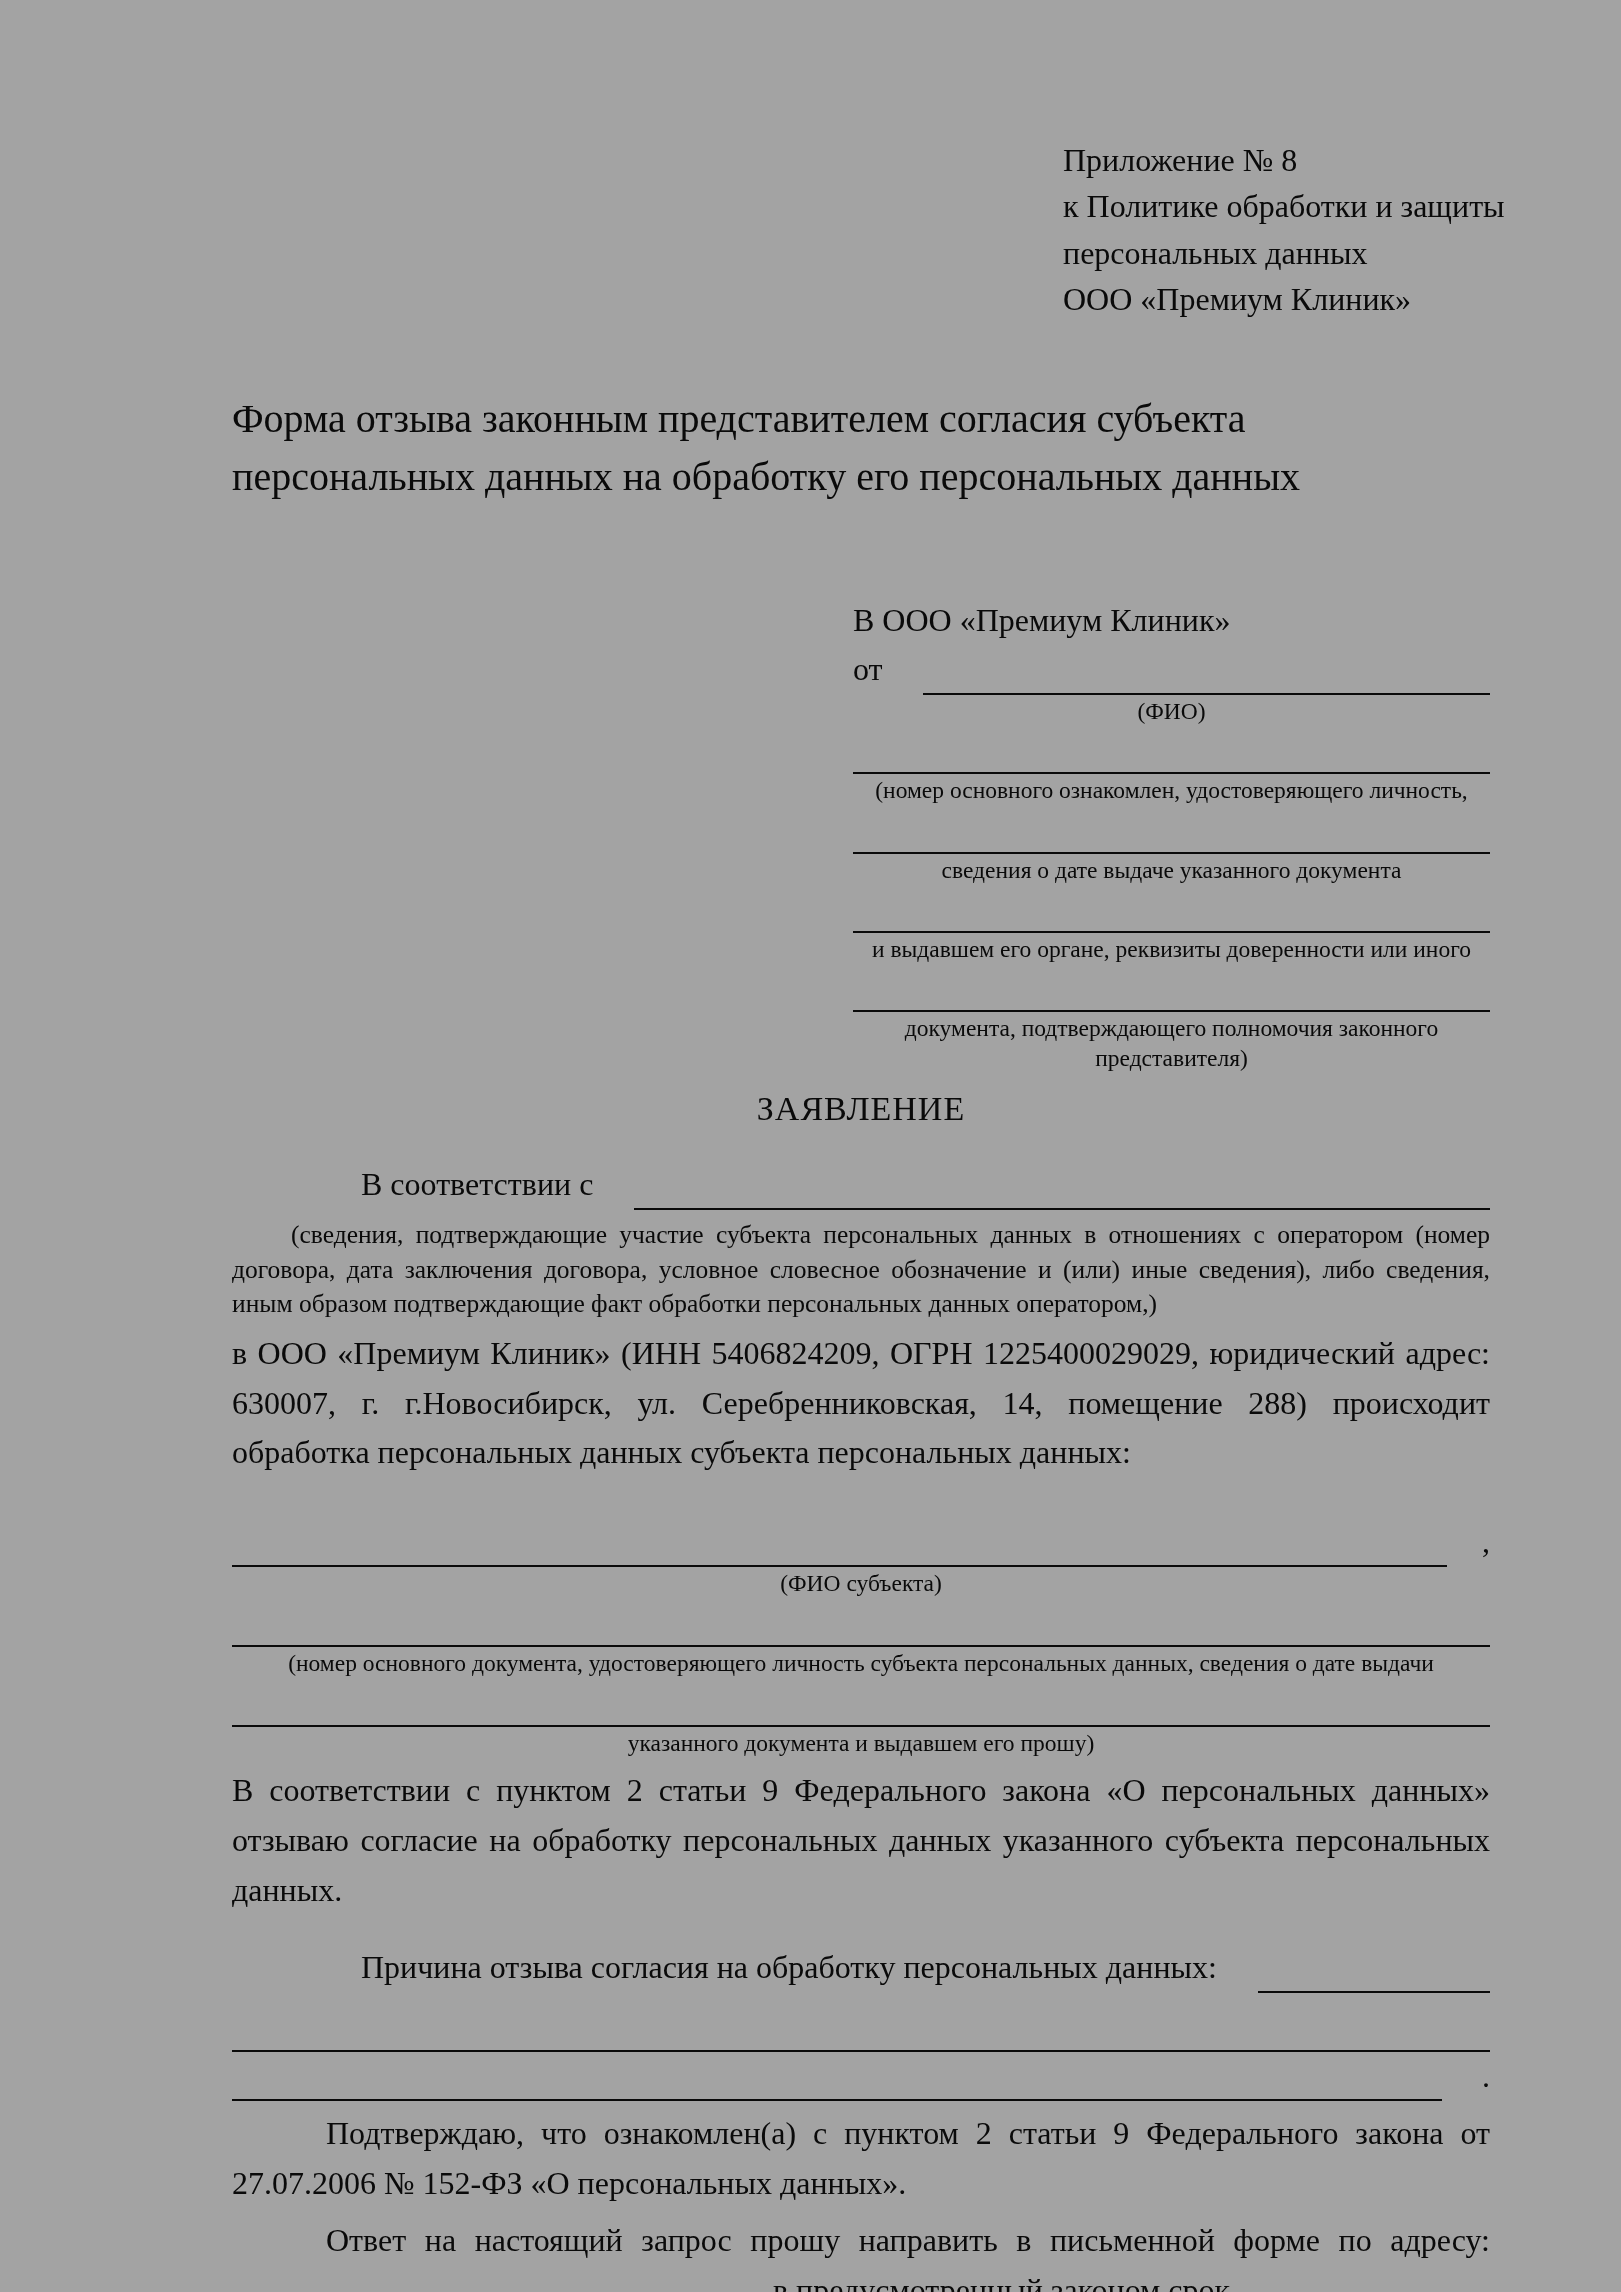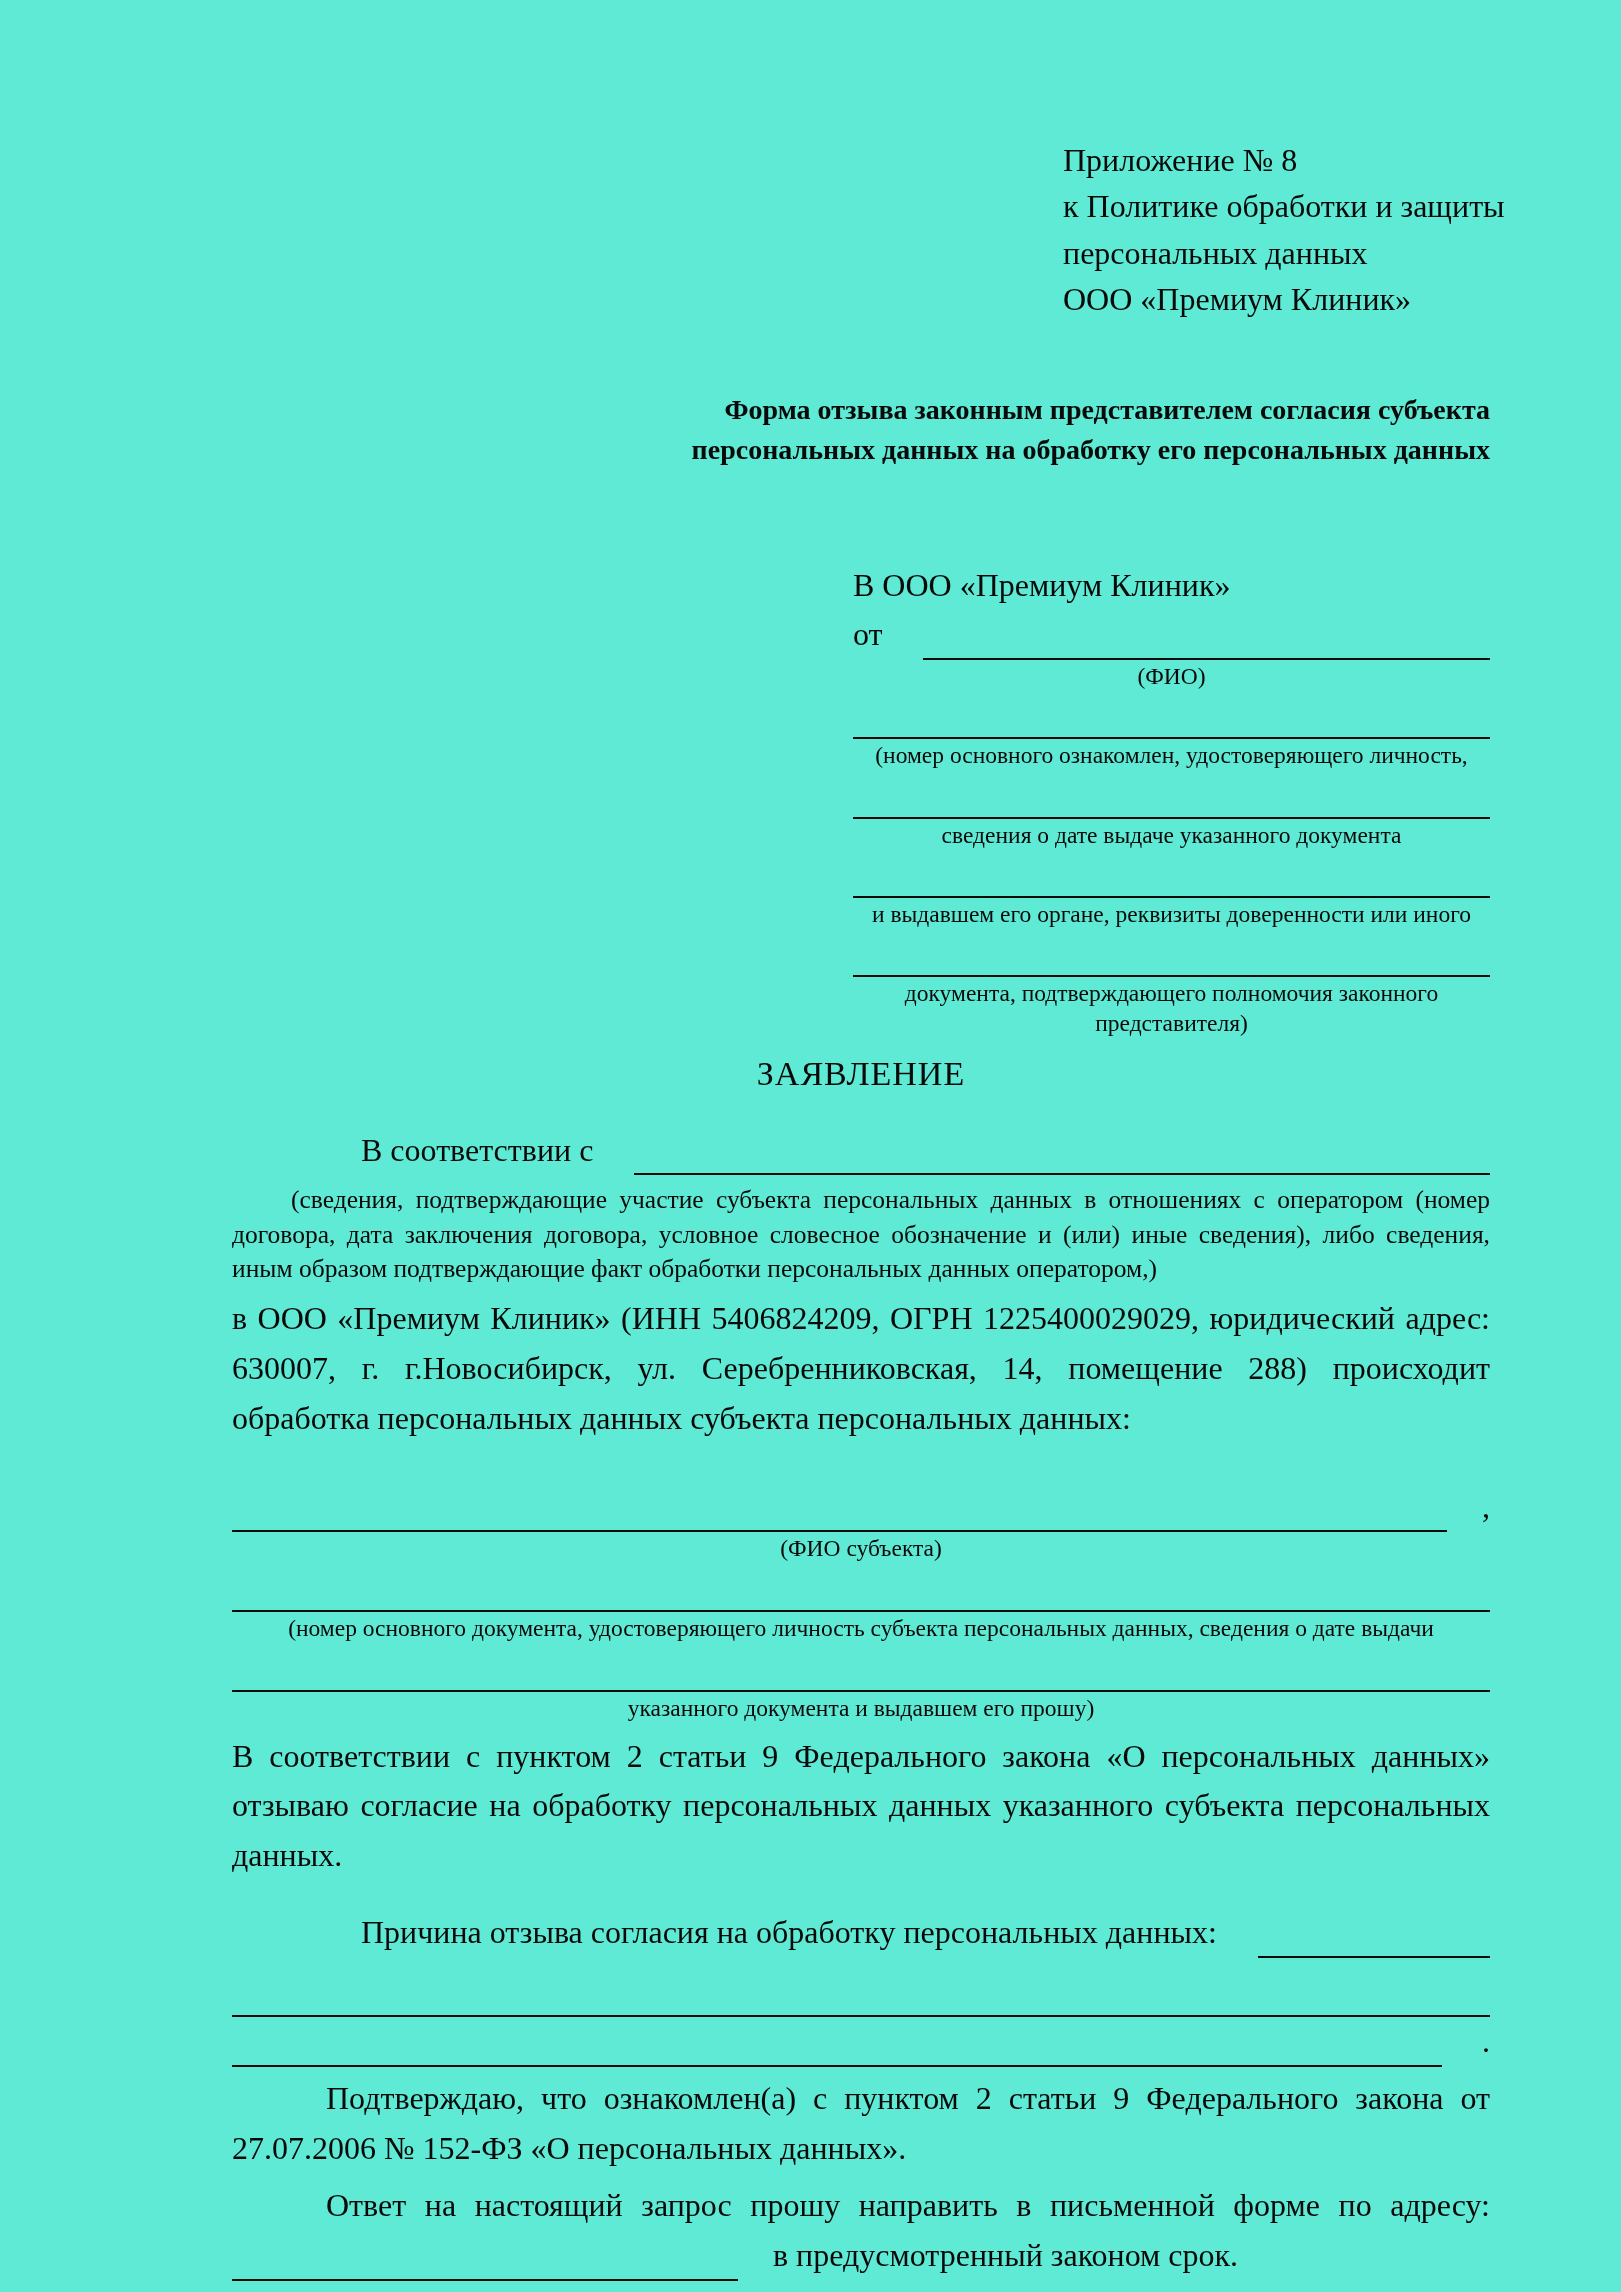--- a/index.html
+++ b/index.html
@@ -2,30 +2,30 @@
 <html><head>
 <meta charset="utf-8">
 <style>
   html, body { margin: 0; padding: 0; background: #ffffff; }
   .page {
     position: relative;
     width: 1621px;
     height: 2293px;
     box-sizing: border-box;
     padding: 137px 131px 0 232px;
-    background: #5eead4;
+    background: #a3a3a3;
     color: #0a0a0a;
     font-family: "Liberation Serif", "DejaVu Serif", serif;
     font-size: 32px;
     line-height: 1.55;
     overflow: hidden;
   }
   .appendix { margin-left: 831px; line-height: 1.45; }
   .appendix div { white-space: nowrap; }
-  .title { margin-top: 67px; text-align: right; font-weight: 700; font-size: 28px; line-height: 1.45; }
+  .title { margin-top: 67px; text-align: left; font-weight: 400; font-size: 40px; line-height: 1.45; }
   .addressee { margin-left: 621px; margin-top: 90px; }
   .flex-row { display: flex; align-items: flex-end; gap: 35px; }
   .uline { border-bottom: 2.9px solid #0a0a0a; }
   .grow { flex: 1 1 auto; margin-left: 5.9px; }
   .caption { font-size: 23.5px; line-height: 1.25; text-align: center; padding-top: 2px; }
   .addr-blank { height: 46px; border-bottom: 2.9px solid #0a0a0a; }
   .heading { text-align: center; font-size: 34px; letter-spacing: 1px; margin-top: 9.8px; }
   .intro-row { margin-top: 25px; }
   .indent-spacer { width: 94px; flex: 0 0 auto; }
   .nowrap { white-space: nowrap; }

